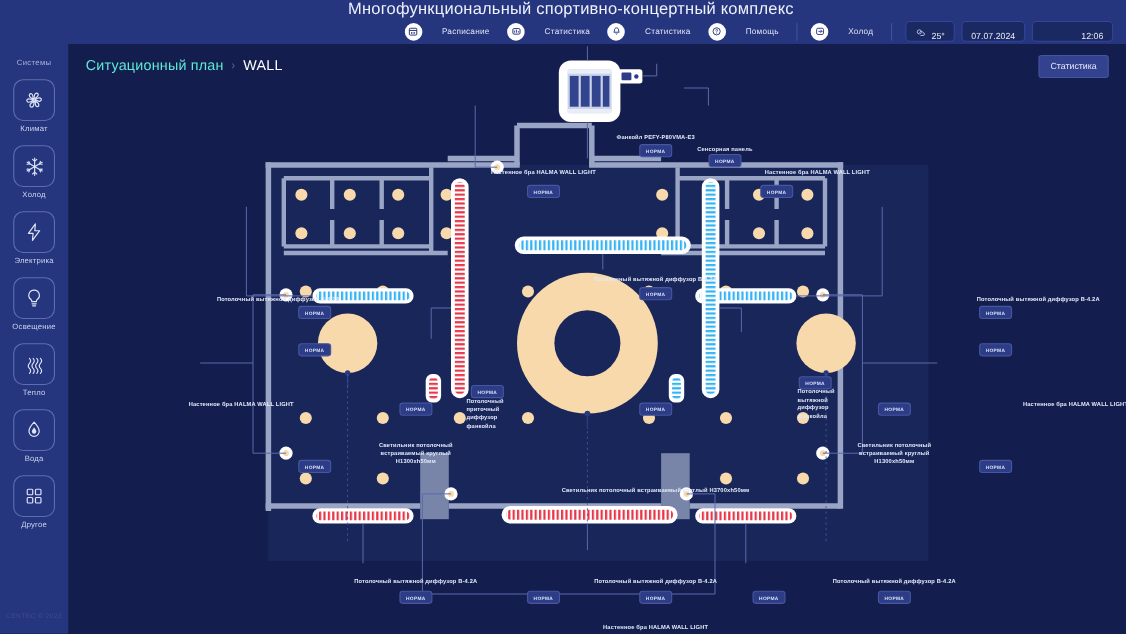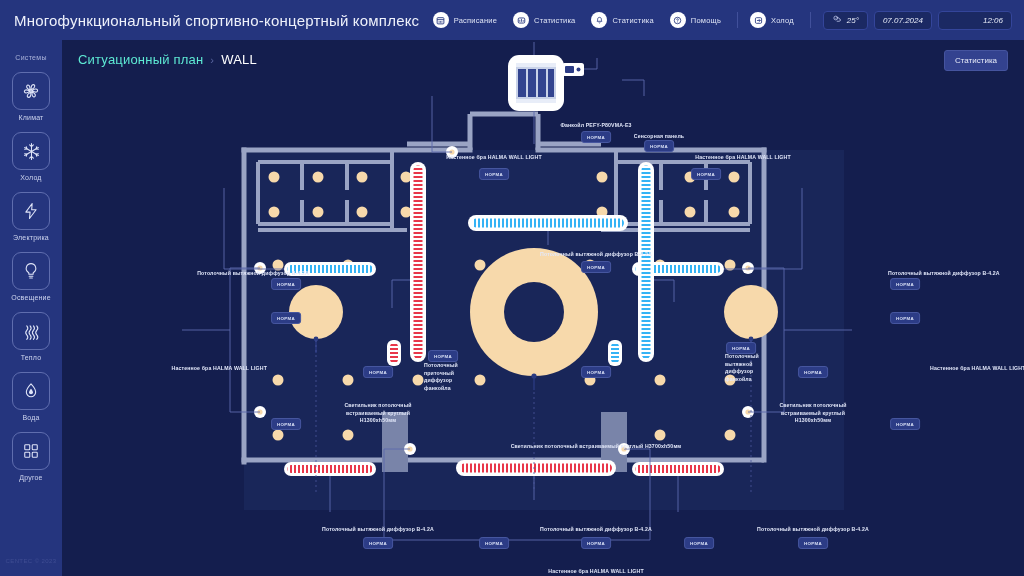--- a/index.html
+++ b/index.html
@@ -8,43 +8,43 @@
     font-family:"Liberation Sans", sans-serif;
     background:#141e4e;
     color:#e8ecf8;
     -webkit-font-smoothing:antialiased;
   }
 
   
   #header {
     position:absolute; left:0; top:0; width:1024px; height:40px;
     background:#25357e;
-    display:flex; align-items:center;
+    display:flex; align-items:center;flex-direction:column;
   }
   #app-title {
     margin-left:14px; font-size:15px; font-weight:400; letter-spacing:.2px;
     color:#eef1fb; white-space:nowrap;
   }
   #header-nav { margin-left:auto; display:flex; align-items:center; height:100%; }
   .nav-item {
-    display:flex; align-items:center; gap:5px; margin-right:16px; cursor:pointer;
+    display:flex; align-items:center; gap:18px; margin-right:16px; cursor:pointer;
   }
   .nav-ic {
     width:16px; height:16px; border-radius:50%;
     background:#fff; color:#25357e;
     display:flex; align-items:center; justify-content:center;
     font-size:9px; line-height:1; flex:none;
   }
   .nav-ic svg { display:block; }
   .nav-lbl { font-size:7.5px; color:#dfe4f5; letter-spacing:.2px; white-space:nowrap; }
   .hdr-sep { width:1px; height:16px; background:#41509b; margin:0 12px 0 0; }
   .chip {
     background:#1b2963; border:1px solid #34459a; border-radius:4px;
-    height:19px; padding:0 8px; display:flex; align-items:center; gap:5px;
-    font-size:8px; color:#e8ecf8; margin-right:6px; white-space:nowrap;font-style:italic;
+    height:19px; padding:0 8px; display:flex; align-items:flex-end; gap:5px;
+    font-size:8px; color:#e8ecf8; margin-right:6px; white-space:nowrap;
   }
   #chip-time { margin-right:12px;padding-left:44px; }
 
   
   #sidebar {
     position:absolute; left:0; top:40px; width:62px; height:536px;
     background:#25357e;
     display:flex; flex-direction:column; align-items:center;
   }
   #sidebar-title { font-size:7px; color:#aab3da; margin-top:14px; letter-spacing:.3px; }

